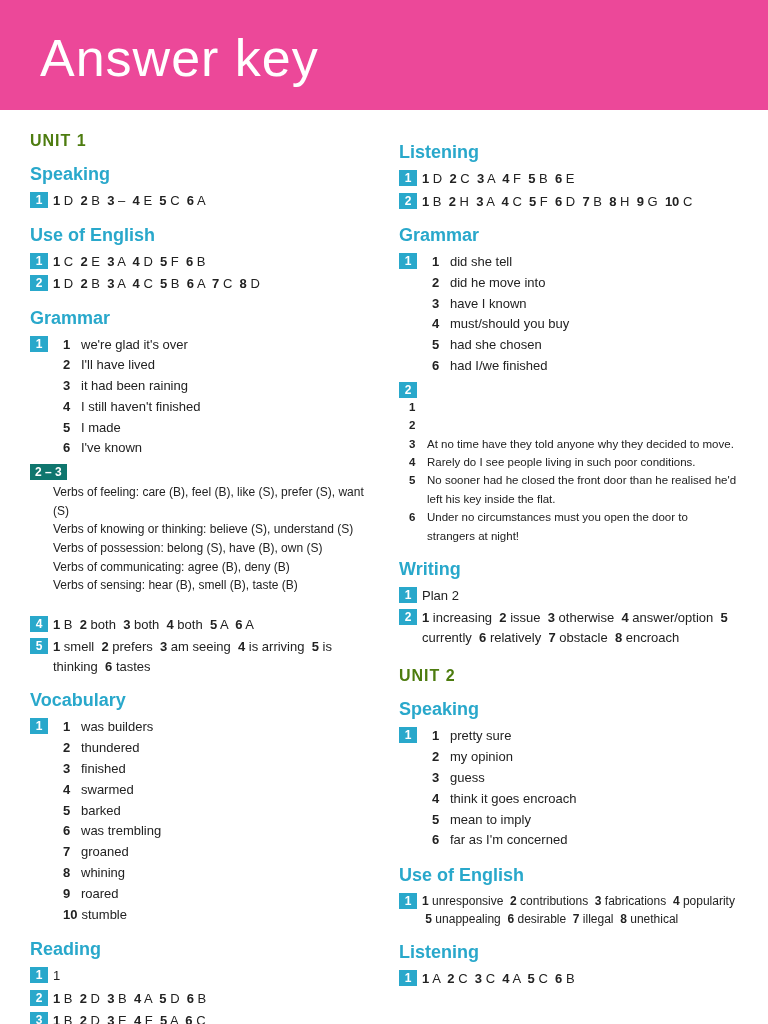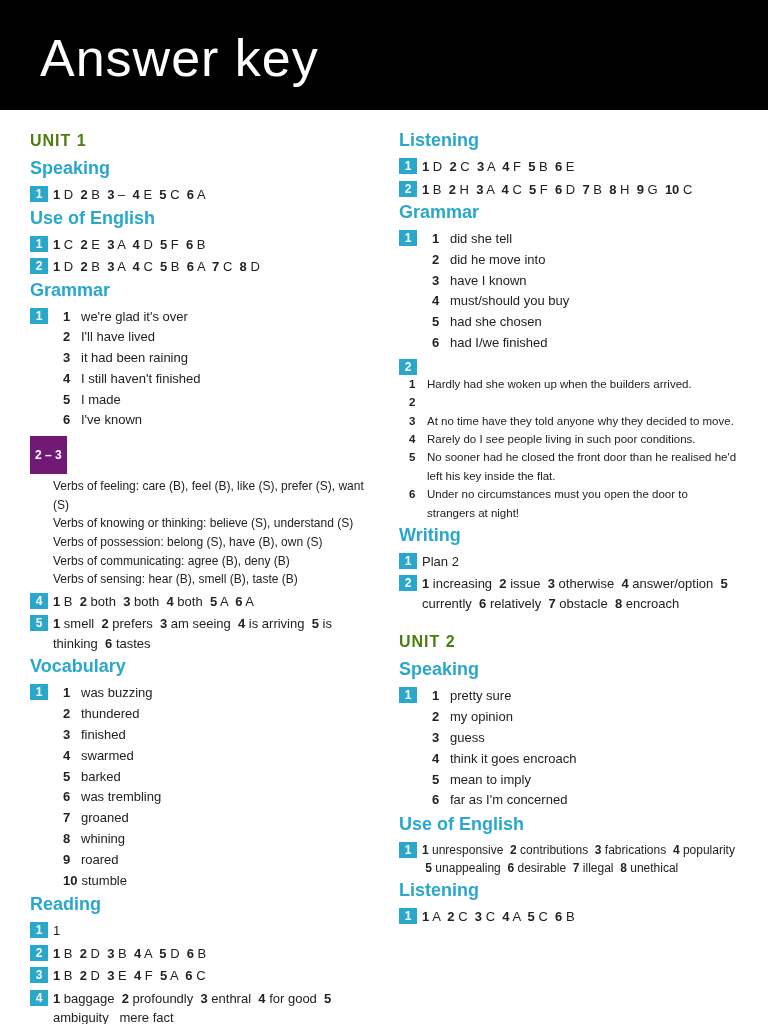--- a/index.html
+++ b/index.html
@@ -5,21 +5,21 @@
     * { margin: 0; padding: 0; box-sizing: border-box; }
     body {
       font-family: Arial, Helvetica, sans-serif;
       font-size: 13px;
       background: #fff;
       color: #222;
       width: 768px;
       min-height: 1024px;
     }
     .header {
-      background: #000000;
+      background: #ec4899;
       padding: 28px 40px 22px 40px;
       margin-bottom: 18px;
     }
     .header h1 {
       color: #fff;
       font-size: 52px;
       font-weight: 300;
       letter-spacing: 1px;
     }
     .content {
@@ -28,21 +28,21 @@
       gap: 30px;
     }
     .col {
       flex: 1;
     }
     .section-title {
       font-size: 18px;
       font-weight: bold;
       color: #29a8cb;
       margin-bottom: 6px;
-      margin-top: 2px;
+      margin-top: 14px;
     }
     .unit-title {
       font-size: 16px;
       font-weight: 700;
       color: #4d7c0f;
       margin-bottom: 8px;
       margin-top: 4px;
       text-transform: uppercase;
       letter-spacing: 1px;
     }
@@ -83,29 +83,29 @@
     .answer-list-item .item-num {
       font-weight: bold;
       min-width: 14px;
     }
     .page-wrapper {
       position: relative;
       min-height: 1024px;
     }
     .verbs-block {
       font-size: 12px;
-      margin: 3px 0 3px 23px;
+      margin: 3px 0 20px 23px;
       line-height: 1.55;
     }
     .ex-range-box {
-      background: #701a75;
+      background: #0f766e;
       color: #fff;
       font-weight: bold;
       font-size: 12px;
-      padding: 12px 5px;
+      padding: 1px 5px;
       margin-right: 5px;
       display: inline-block;
       flex-shrink: 0;
       margin-top: 1px;
     }
   </style>
 </head>
 <body>
 
 <div class="page-wrapper">
@@ -182,21 +182,21 @@
         <span class="ex-num-box">5</span>
         <span class="ex-content"><span class="bold-num">1</span> smell &nbsp;<span class="bold-num">2</span> prefers &nbsp;<span class="bold-num">3</span> am seeing &nbsp;<span class="bold-num">4</span> is arriving &nbsp;<span class="bold-num">5</span> is thinking &nbsp;<span class="bold-num">6</span> tastes</span>
       </div>
 
       <div class="section-title">Vocabulary</div>
       <div class="exercise-row" style="align-items:flex-start;">
         <span class="ex-num-box">1</span>
         <div class="answer-list">
           <div class="answer-list-item">
               <span class="item-num">1</span>
-              <span>was buzzing</span>
+              <span>was builders</span>
             </div>
           <div class="answer-list-item">
               <span class="item-num">2</span>
               <span>thundered</span>
             </div>
           <div class="answer-list-item">
               <span class="item-num">3</span>
               <span>finished</span>
             </div>
           <div class="answer-list-item">
@@ -289,21 +289,20 @@
               <span class="item-num">6</span>
               <span>had I/we finished</span>
             </div>
         </div>
       </div>
       <div class="exercise-row" style="align-items:flex-start; margin-top:4px;">
         <span class="ex-num-box">2</span>
         <div class="answer-list" style="font-size:11.5px;">
           <div class="answer-list-item">
               <span class="item-num">1</span>
-              <span>Hardly had she woken up when the builders arrived.</span>
             </div>
           <div class="answer-list-item">
               <span class="item-num">2</span>
             </div>
           <div class="answer-list-item">
               <span class="item-num">3</span>
               <span>At no time have they told anyone why they decided to move.</span>
             </div>
           <div class="answer-list-item">
               <span class="item-num">4</span>

